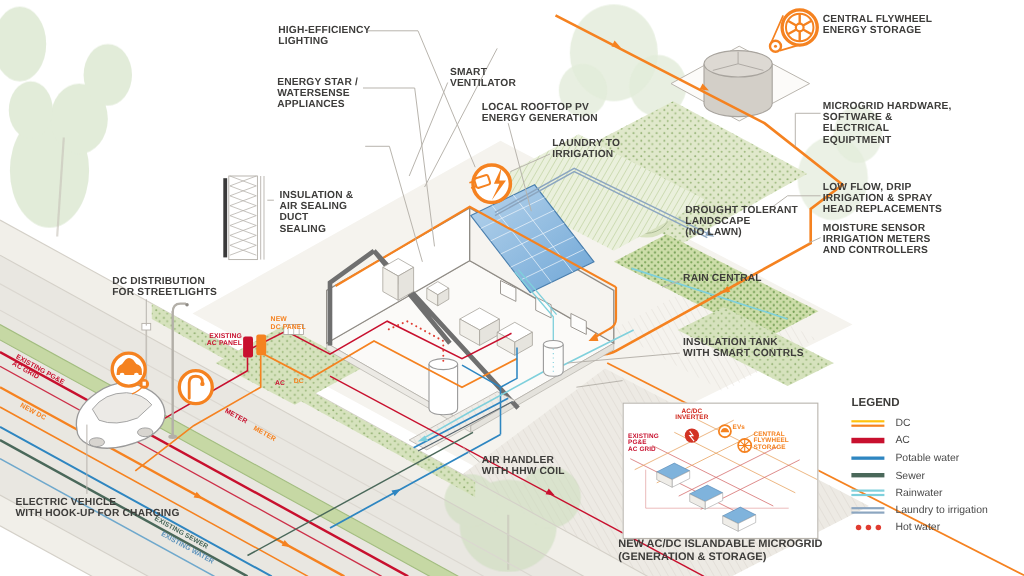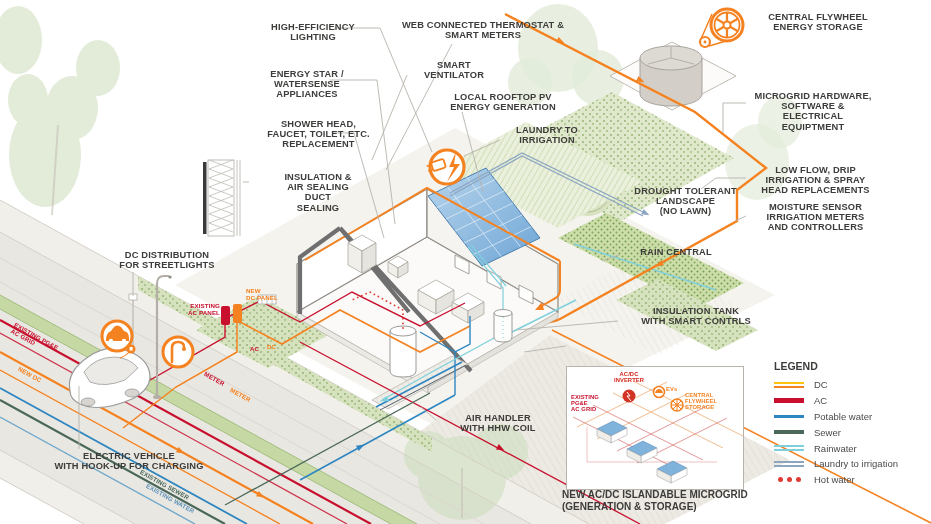--- a/index.html
+++ b/index.html
@@ -1,20 +1,20 @@
 <!DOCTYPE html>
 <html><head>
 <meta charset="utf-8">
 <style>
   html,body{margin:0;padding:0;background:#fff;}
   #stage{position:relative;width:931px;height:524px;overflow:hidden;background:#fff;
          font-family:"Liberation Sans",sans-serif;}
   #scene{position:absolute;left:0;top:0;z-index:1;}
   .callout{position:absolute;z-index:5;font-weight:bold;font-size:9.3px;line-height:1.1;
-           color:#3d3c3a;white-space:pre-line;letter-spacing:.15px;text-align:center;}
+           color:#3d3c3a;white-space:pre-line;letter-spacing:.15px;}
   .tiny{position:absolute;z-index:5;font-weight:bold;font-size:6.2px;line-height:1.05;
         white-space:pre-line;letter-spacing:.1px;}
   .rot{transform:rotate(29deg);transform-origin:0 0;}
   #inset{position:absolute;left:566px;top:366px;width:176px;height:122px;background:#fff;
          border:1px solid #b8b4ad;z-index:4;}
   #inset .tiny{font-size:5.8px;z-index:6;}
   .caption{position:absolute;left:562px;top:489px;width:220px;z-index:5;font-weight:bold;
            font-size:10px;line-height:1.2;color:#3d3c3a;white-space:pre-line;}
   #legend{position:absolute;left:758px;top:360px;width:172px;z-index:5;margin-left:16px;}
   #legend .ltitle{font-weight:bold;font-size:10.5px;color:#3d3c3a;margin-bottom:5px;}
@@ -296,41 +296,36 @@
     <path d="M618,321 L516,330"></path>
     <path d="M566,346 L524,352"></path>
     <path d="M133,272 L133,296"></path>
     <path d="M79,449 L79,386"></path>
     <path d="M436,420 L421,407"></path>
   </g>
 </svg>
 
 <div class="callout" style="left:253px;top:22px;width:120px">HIGH-EFFICIENCY
 LIGHTING</div>
-<div class="callout" style="left:394px;top:20px;width:178px">WEB CONNECTED THERMOSTAT &amp;
-SMART METERS</div>
 <div class="callout" style="left:748px;top:12px;width:140px">CENTRAL FLYWHEEL
 ENERGY STORAGE</div>
 <div class="callout" style="left:252px;top:69px;width:110px">ENERGY STAR /
 WATERSENSE
 APPLIANCES</div>
 <div class="callout" style="left:409px;top:60px;width:90px">SMART
 VENTILATOR</div>
 <div class="callout" style="left:438px;top:92px;width:130px">LOCAL ROOFTOP PV
 ENERGY GENERATION</div>
 <div class="callout" style="left:748px;top:91px;width:130px">MICROGRID HARDWARE,
 SOFTWARE &amp;
 ELECTRICAL
 EQUIPTMENT</div>
-<div class="callout" style="left:251px;top:119px;width:135px">SHOWER HEAD,
-FAUCET, TOILET, ETC.
-REPLACEMENT</div>
 <div class="callout" style="left:502px;top:125px;width:90px">LAUNDRY TO
 IRRIGATION</div>
-<div class="callout" style="left:268px;top:172px;width:100px">INSULATION &amp;
+<div class="callout" style="left:254px;top:172px;width:100px">INSULATION &amp;
 AIR SEALING
 DUCT
 SEALING</div>
 <div class="callout" style="left:748px;top:165px;width:135px">LOW FLOW, DRIP
 IRRIGATION &amp; SPRAY
 HEAD REPLACEMENTS</div>
 <div class="callout" style="left:623px;top:186px;width:125px">DROUGHT TOLERANT
 LANDSCAPE
 (NO LAWN)</div>
 <div class="callout" style="left:748px;top:202px;width:135px">MOISTURE SENSOR

